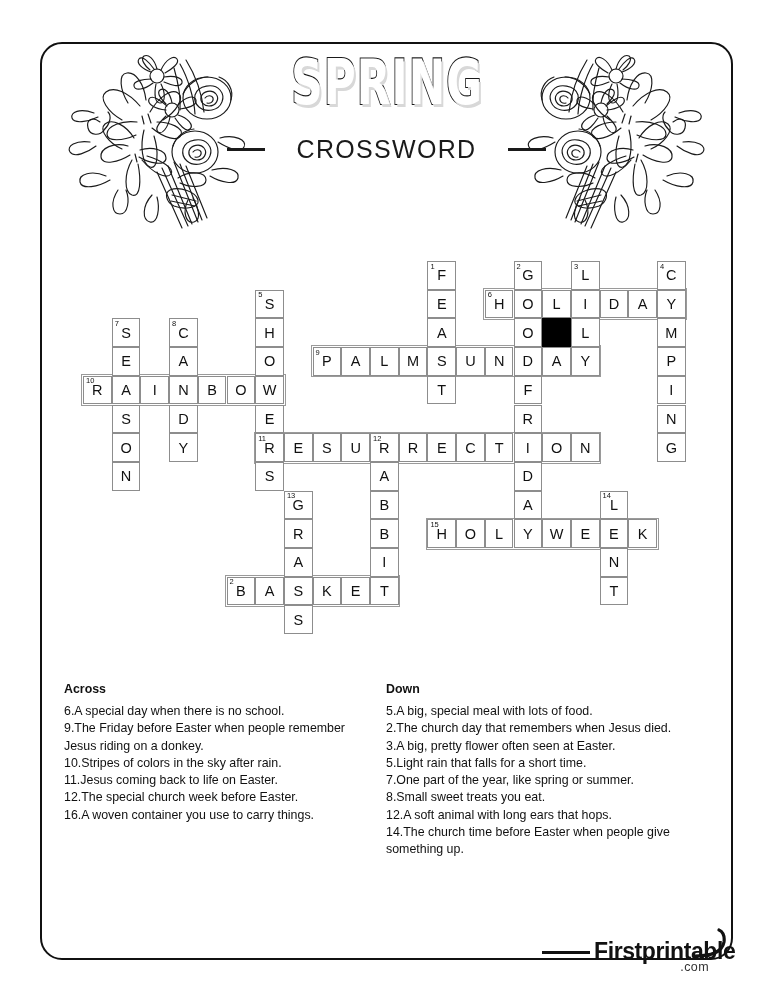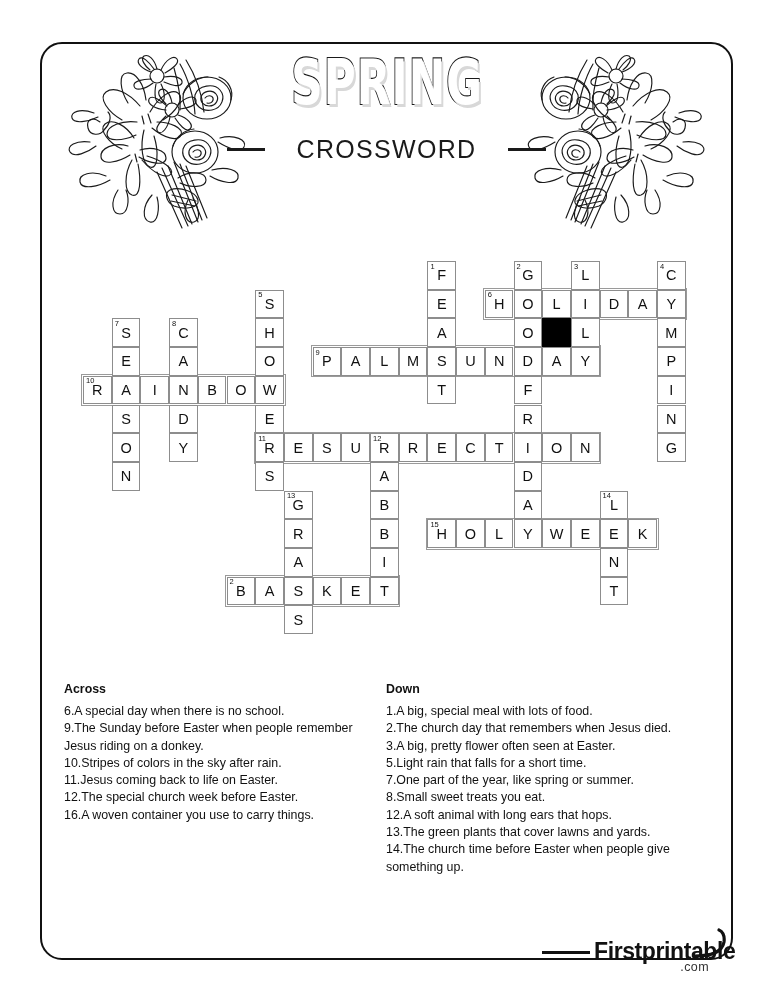--- a/index.html
+++ b/index.html
@@ -600,38 +600,37 @@
       <div class="cell" style="left: 283.9px; top: 605.4px;">
         <span class="letter">S</span>
       </div>
     </div>
 
   <div id="clues">
     <div class="clue-col" id="clues-across">
       <div class="clue-head">Across</div>
       <div id="across-list">
           <div class="clue-item">6.A special day when there is no school.</div>
-          <div class="clue-item">9.The Sunday before Easter when people remember Jesus riding on a donkey.</div>
+          <div class="clue-item">9.The Friday before Easter when people remember Jesus riding on a donkey.</div>
           <div class="clue-item">10.Stripes of colors in the sky after rain.</div>
           <div class="clue-item">11.Jesus coming back to life on Easter.</div>
           <div class="clue-item">12.The special church week before Easter.</div>
           <div class="clue-item">16.A woven container you use to carry things.</div>
         </div>
     </div>
     <div class="clue-col" id="clues-down">
       <div class="clue-head">Down</div>
       <div id="down-list">
-          <div class="clue-item">1.A big, special meal with lots of food.</div>
+          <div class="clue-item">5.A big, special meal with lots of food.</div>
           <div class="clue-item">2.The church day that remembers when Jesus died.</div>
           <div class="clue-item">3.A big, pretty flower often seen at Easter.</div>
           <div class="clue-item">5.Light rain that falls for a short time.</div>
           <div class="clue-item">7.One part of the year, like spring or summer.</div>
           <div class="clue-item">8.Small sweet treats you eat.</div>
           <div class="clue-item">12.A soft animal with long ears that hops.</div>
-          <div class="clue-item">13.The green plants that cover lawns and yards.</div>
           <div class="clue-item">14.The church time before Easter when people give something up.</div>
         </div>
     </div>
   </div>
 
   <div id="footer-logo">
     <span id="logo-dash"></span>
     <span id="logo-name">Firstprintable</span>
     <span id="logo-com">.com</span>
     <svg id="logo-swoosh" viewBox="0 0 38 34" fill="none" stroke="#111111" stroke-width="3.2" stroke-linecap="round">

